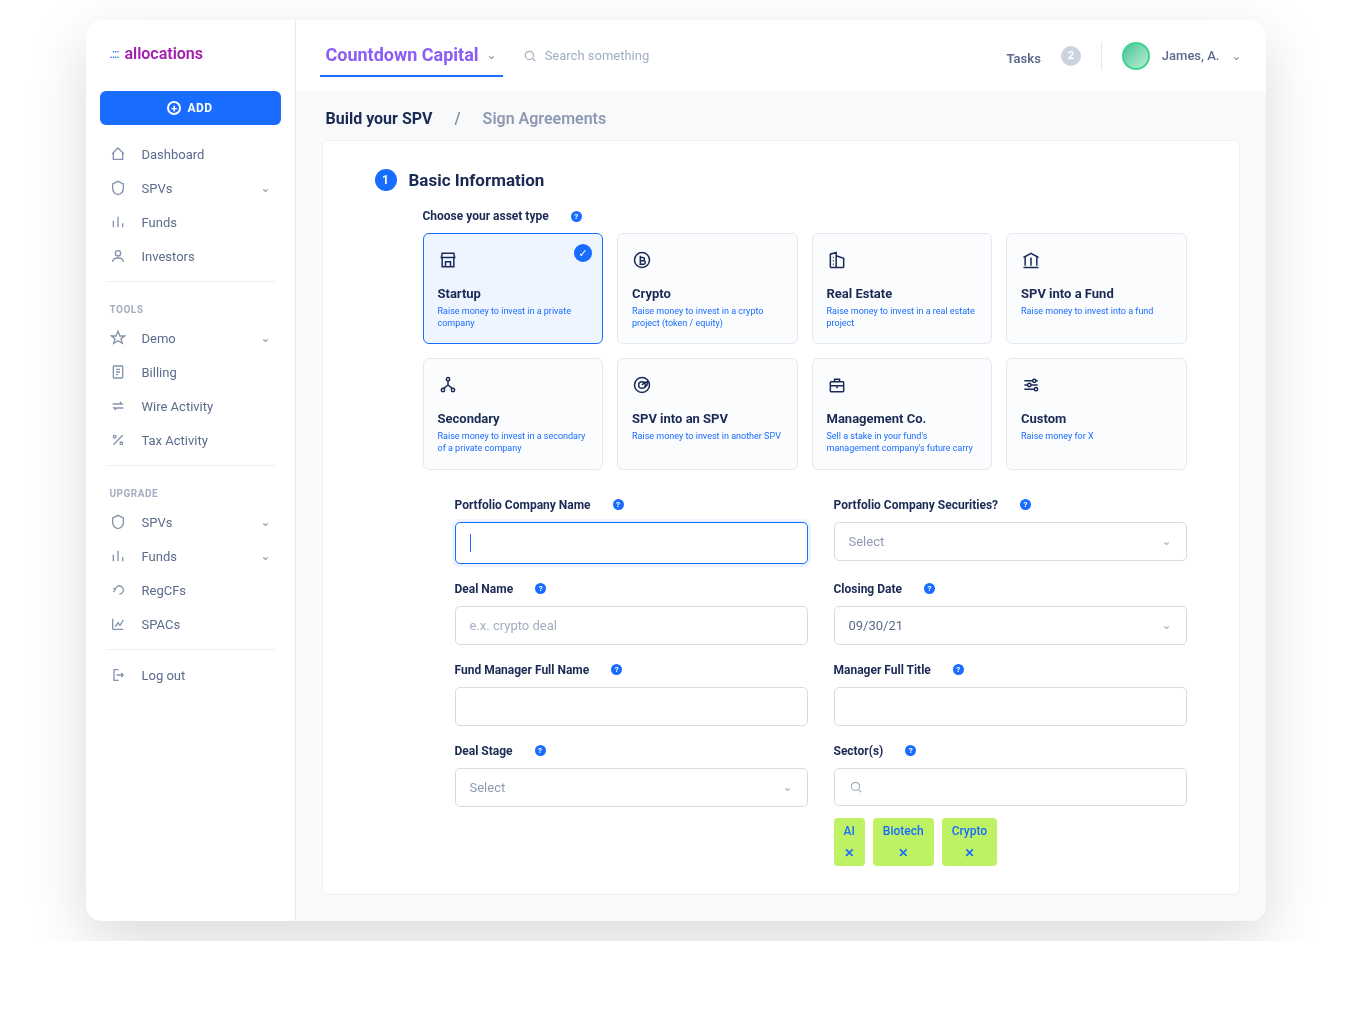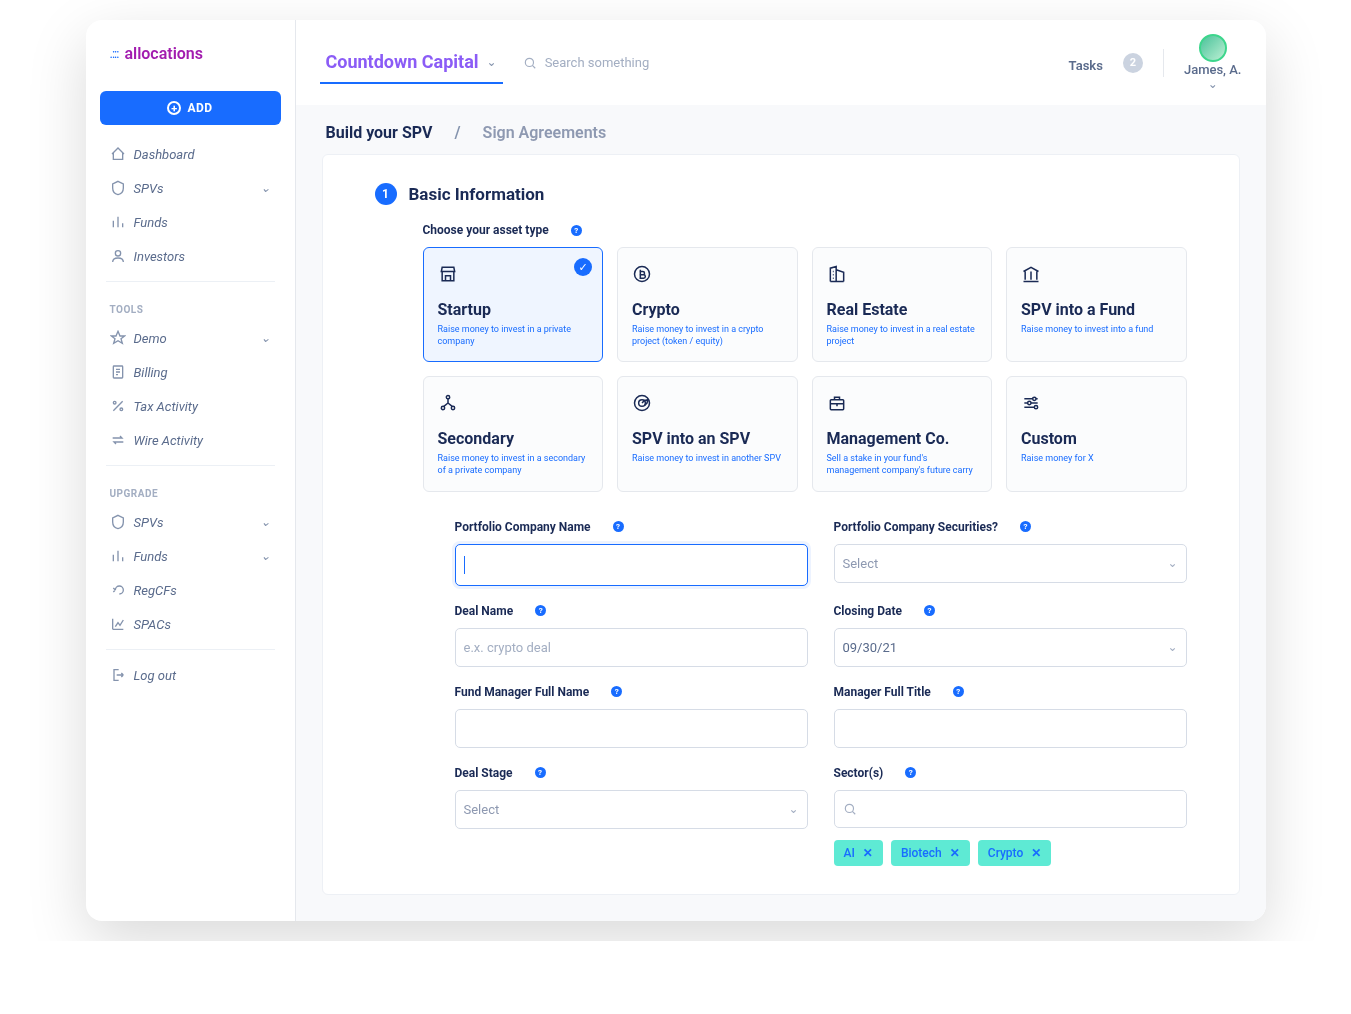--- a/index.html
+++ b/index.html
@@ -7,37 +7,37 @@
     .app-window { width: 1180px; background: #fff; border-radius: 16px; box-shadow: 0 20px 60px rgba(0,0,0,0.15); display: flex; overflow: hidden; min-height: 860px; }
     
     .sidebar { width: 210px; border-right: 1px solid #e5e8ed; padding: 16px 0; display: flex; flex-direction: column; }
     .logo-area { padding: 8px 24px 16px; display: flex; align-items: center; gap: 6px; }
     .logo-dots { font-size: 13px; color: #186cff; letter-spacing: -1px; }
     .logo-text { font-size: 16px; font-weight: 600; color: #a21caf; }
     .add-btn { margin: 12px 14px; background: #186cff; color: #fff; border: none; border-radius: 6px; padding: 10px; font-size: 12px; font-weight: 700; letter-spacing: 0.5px; display: flex; align-items: center; justify-content: center; gap: 6px; cursor: pointer; }
     .add-btn-icon { width: 14px; height: 14px; border: 2px solid #fff; border-radius: 50%; display: flex; align-items: center; justify-content: center; font-size: 11px; line-height: 1; }
     
     .nav-section-label { padding: 14px 24px 6px; font-size: 10px; font-weight: 700; color: #a3aec2; letter-spacing: 0.5px; }
-    .nav-item { padding: 9px 24px; display: flex; align-items: center; gap: 8px; cursor: pointer; color: #5a6b8c; font-size: 13px; font-style: italic; }
+    .nav-item { padding: 9px 24px; display: flex; align-items: center; gap: 16px; cursor: pointer; color: #5a6b8c; font-size: 13px; }
     .nav-icon { width: 16px; height: 16px; display: flex; align-items: center; justify-content: center; color: #8493ad; }
     .nav-label { flex: 1; }
     .nav-chevron { font-size: 12px; color: #8493ad; }
     .nav-divider { height: 1px; background: #ecf0f5; margin: 8px 20px; }
     
     .main { flex: 1; display: flex; flex-direction: column; background: #f8f9fb; }
     .topbar { display: flex; align-items: center; padding: 14px 24px; background: #fff; gap: 20px; }
     .org-selector { display: flex; align-items: center; gap: 8px; padding: 10px 6px; border-bottom: 2px solid #186cff; cursor: pointer; }
     .org-name { font-weight: 700; font-size: 18px; color: #8b5cf6; }
     .search-box { display: flex; align-items: center; gap: 8px; flex: 0 0 220px; color: #a3aec2; font-size: 13px; }
     .search-icon { width: 14px; height: 14px; }
     .top-spacer { flex: 1; }
     .tasks-link { display: flex; align-items: flex-end; gap: 20px; font-size: 13px; font-weight: 600; color: #5a6b8c; cursor: pointer; }
     .badge { background: #cbd3e0; color: #fff; border-radius: 10px; width: 20px; height: 20px; display: flex; align-items: center; justify-content: center; font-size: 11px; font-weight: 700; }
     .top-divider { width: 1px; height: 28px; background: #e5e8ed; }
-    .user-menu { display: flex; align-items: center; gap: 0; cursor: pointer; flex-direction: column; }
+    .user-menu { display: flex; align-items: center; gap: 12px; cursor: pointer; }
     .avatar { width: 28px; height: 28px; border-radius: 50%; background: linear-gradient(135deg,#4ac29a,#bcf0d4); border: 2px solid #3dd68c; }
     .user-name { font-size: 13px; color: #5a6b8c; font-weight: 500; }
     
     .breadcrumb-row { padding: 18px 30px 12px; display: flex; gap: 22px; }
     .bc-current { font-size: 16px; font-weight: 700; color: #1a2a55; }
     .bc-sep { color: #8493ad; font-weight: 600; }
     .bc-next { font-size: 16px; font-weight: 600; color: #8e99b1; }
     
     .panel { margin: 0 26px 26px; background: #fff; border: 1px solid #edf0f5; border-radius: 6px; padding: 28px 52px; }
     .section-header { display: flex; align-items: center; gap: 12px; margin-bottom: 18px; }
@@ -47,36 +47,36 @@
     .field-label { font-size: 12px; font-weight: 700; color: #1a2a55; display: flex; align-items: center; gap: 22px; margin-bottom: 10px; }
     .info-dot { width: 11px; height: 11px; background: #186cff; color: #fff; border-radius: 50%; font-size: 8px; display: flex; align-items: center; justify-content: center; font-weight: 700; }
     
     .indent { margin-left: 48px; }
     
     .asset-grid { display: grid; grid-template-columns: repeat(4, 1fr); gap: 14px; margin-bottom: 28px; }
     .asset-card { border: 1px solid #e5e8ed; border-radius: 6px; padding: 16px 14px 14px; cursor: pointer; background: #fbfcfd; position: relative; min-height: 98px; }
     .asset-card.selected { border: 1.5px solid #186cff; background: #eff5ff; }
     .asset-icon { color: #1a2a55; margin-bottom: 12px; }
     .asset-icon svg { width: 20px; height: 20px; }
-    .asset-title { font-size: 16px; font-weight: 700; color: #1a2a55; margin-bottom: 4px; }
+    .asset-title { font-size: 13px; font-weight: 700; color: #1a2a55; margin-bottom: 4px; }
     .asset-desc { font-size: 9px; color: #186cff; line-height: 1.35; }
     .asset-check { position: absolute; top: 10px; right: 10px; width: 18px; height: 18px; background: #186cff; border-radius: 50%; display: flex; align-items: center; justify-content: center; color: #fff; font-size: 11px; }
     
     .form-grid { display: grid; grid-template-columns: 1fr 1fr; gap: 18px 26px; margin-left: 32px; }
     .form-field {}
-    .text-input, .select-input { width: 100%; border: 1px solid #d6dce6; border-radius: 5px; padding: 11px 8px; font-size: 13px; color: #1a2a55; background: #fff; }
+    .text-input, .select-input { width: 100%; border: 1px solid #d6dce6; border-radius: 5px; padding: 11px 14px; font-size: 13px; color: #1a2a55; background: #fff; }
     .text-input.focused { border: 1.5px solid #186cff; box-shadow: 0 0 0 3px rgba(24,108,255,0.08); }
     .text-input::placeholder { color: #a3aec2; }
     .select-input { display: flex; align-items: center; justify-content: space-between; cursor: pointer; color: #8e99b1; }
     .select-value { color: #5a6b8c; }
     .chevron-down { font-size: 12px; color: #a3aec2; }
     .search-input-icon { color: #a3aec2; }
     
     .tags-row { display: flex; gap: 8px; margin-top: 12px; flex-wrap: wrap; }
-    .tag { background: #5eead4; color: #186cff; border-radius: 4px; padding: 6px 10px; font-size: 12px; font-weight: 500; display: flex; align-items: center; gap: 8px; cursor: pointer; }
+    .tag { background: #bef264; color: #186cff; border-radius: 4px; padding: 6px 10px; font-size: 12px; font-weight: 500; display: flex; align-items: center; gap: 8px; cursor: pointer; flex-direction: column; }
     .tag-x { font-weight: 700; }
     
     .cursor-line { display: inline-block; width: 1px; height: 18px; background: #186cff; vertical-align: middle; }
   </style>
 </head>
 <body>
 
 <div class="app-window">
 
   <aside class="sidebar">
@@ -140,34 +140,34 @@
           <svg viewBox="0 0 24 24" fill="none" stroke="currentColor" stroke-width="2">
             <rect x="5" y="3" width="14" height="18" rx="1"></rect>
             <path d="M9 8h6M9 12h6M9 16h3"></path>
           </svg>
         </span>
       <span class="nav-label">Billing</span>
     </div>
     <div class="nav-item">
       <span class="nav-icon">
           <svg viewBox="0 0 24 24" fill="none" stroke="currentColor" stroke-width="2">
+            <path d="M4 9h14l-3-3M20 15H6l3 3"></path>
+          </svg>
+        </span>
+      <span class="nav-label">Wire Activity</span>
+    </div>
+    <div class="nav-item">
+      <span class="nav-icon">
+          <svg viewBox="0 0 24 24" fill="none" stroke="currentColor" stroke-width="2">
             <path d="M19 5L5 19"></path>
             <circle cx="7" cy="7" r="2"></circle>
             <circle cx="17" cy="17" r="2"></circle>
           </svg>
         </span>
       <span class="nav-label">Tax Activity</span>
-    </div>
-    <div class="nav-item">
-      <span class="nav-icon">
-          <svg viewBox="0 0 24 24" fill="none" stroke="currentColor" stroke-width="2">
-            <path d="M4 9h14l-3-3M20 15H6l3 3"></path>
-          </svg>
-        </span>
-      <span class="nav-label">Wire Activity</span>
     </div>
 
     <div class="nav-divider"></div>
     <div class="nav-section-label">UPGRADE</div>
     <div class="nav-item">
       <span class="nav-icon">
           <svg viewBox="0 0 24 24" fill="none" stroke="currentColor" stroke-width="2">
             <path d="M12 2l8 4v6c0 5-3.5 9-8 10-4.5-1-8-5-8-10V6l8-4z"></path>
           </svg>
         </span>

